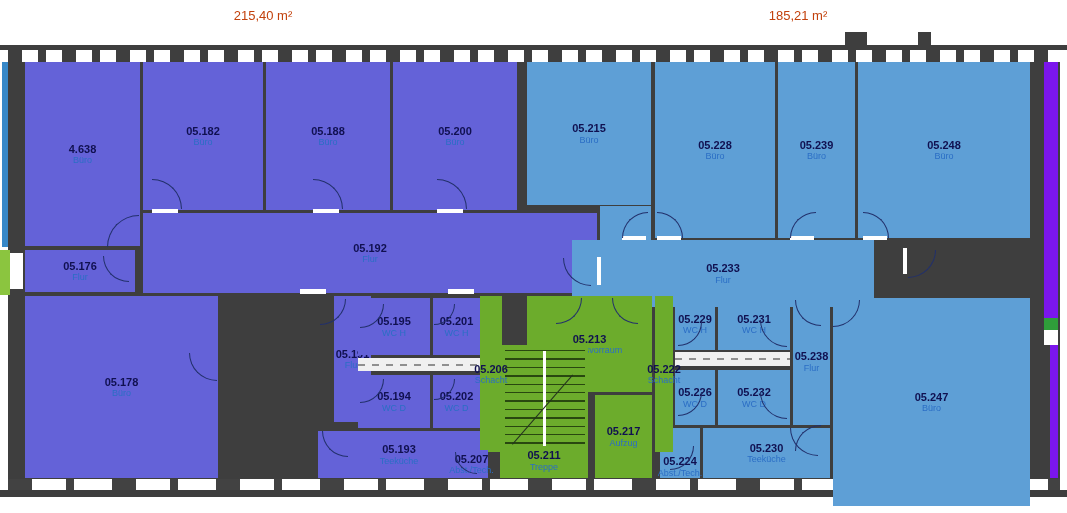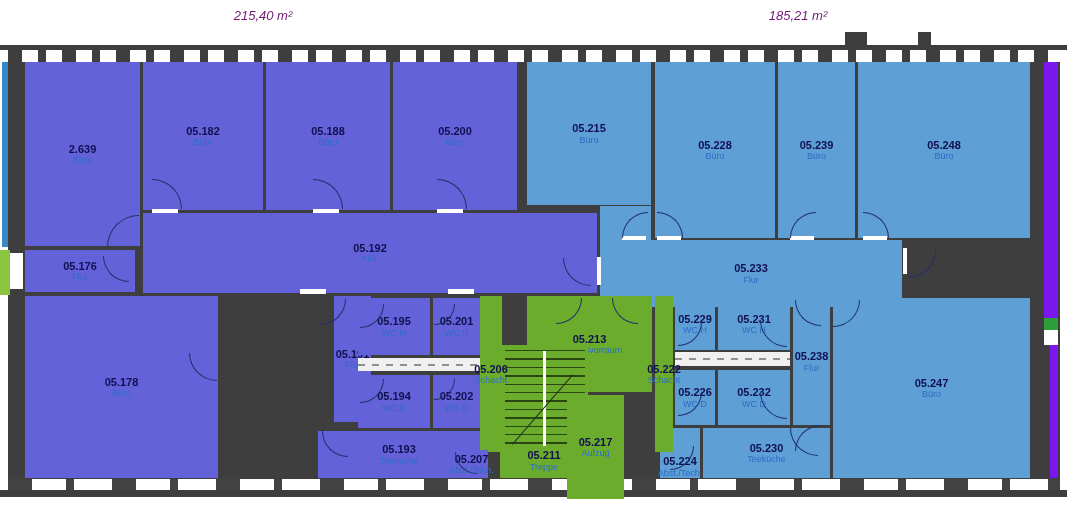--- a/index.html
+++ b/index.html
@@ -1,17 +1,17 @@
 <!DOCTYPE html>
 <html><head>
 <meta charset="utf-8">
 <style>
   html,body{margin:0;padding:0;background:#fff;font-family:"Liberation Sans",sans-serif;}
   .canvas{position:relative;width:1067px;height:513px;background:#fff;overflow:hidden;}
-  .area-label{position:absolute;top:8px;transform:translateX(-50%);font-size:13px;color:#701a75;white-space:nowrap;font-style:italic;}
+  .area-label{position:absolute;top:8px;transform:translateX(-50%);font-size:13px;color:#c2410c;white-space:nowrap;}
   .panel{position:absolute;left:8px;top:45px;width:1052px;height:452px;background:#3e3e3e;}
   .band{position:absolute;}
   .room{position:absolute;display:flex;flex-direction:column;align-items:center;justify-content:center;text-align:center;line-height:1.15;overflow:visible;}
   .room .num{font-size:11px;font-weight:bold;color:#101050;white-space:nowrap;}
   .room .typ{font-size:9px;color:#2b6ec5;white-space:nowrap;}
   .P{background:#6462d8;}
   .B{background:#5e9fd6;}
   .G{background:#6cac2c;}
   .d{position:absolute;box-sizing:border-box;border:0 solid #22306b;}
   .arc-tl{border-top-width:1.4px;border-left-width:1.4px;border-top-left-radius:100% 100%;}
@@ -43,21 +43,21 @@
 
   <div class="strip" style="left:2px;top:62px;width:6px;height:185px;background:#3788c8"></div>
   <div class="strip" style="left:0;top:250px;width:10px;height:45px;background:#8bc53f"></div>
   <div class="strip" style="left:10px;top:253px;width:13px;height:36px;background:#fff"></div>
   <div class="strip" style="left:1044px;top:62px;width:14px;height:256px;background:#7b16ec"></div>
   <div class="strip" style="left:1044px;top:318px;width:14px;height:12px;background:#2f9e3a"></div>
   <div class="strip" style="left:1044px;top:330px;width:14px;height:15px;background:#fff"></div>
   <div class="strip" style="left:1050px;top:345px;width:8px;height:133px;background:#7b16ec"></div>
 
   <div class="room P" style="left:25px;top:62px;width:115px;height:184px">
-    <div class="num">2.639</div>
+    <div class="num">4.638</div>
       <div class="typ">Büro</div>
   </div>
   <div class="room P" style="left:143px;top:62px;width:120px;height:148px">
     <div class="num">05.182</div>
       <div class="typ">Büro</div>
   </div>
   <div class="room P" style="left:266px;top:62px;width:124px;height:148px">
     <div class="num">05.188</div>
       <div class="typ">Büro</div>
   </div>
@@ -113,21 +113,21 @@
       <div class="typ">Büro</div>
   </div>
   <div class="room B" style="left:778px;top:62px;width:77px;height:176px">
     <div class="num">05.239</div>
       <div class="typ">Büro</div>
   </div>
   <div class="room B" style="left:858px;top:62px;width:172px;height:176px">
     <div class="num">05.248</div>
       <div class="typ">Büro</div>
   </div>
-  <div class="room B" style="left:600px;top:240px;width:302px;height:67px">
+  <div class="room B" style="left:572px;top:240px;width:302px;height:67px">
     <div class="num">05.233</div>
       <div class="typ">Flur</div>
   </div>
   <div class="room B" style="left:675px;top:298px;width:40px;height:52px">
     <div class="num">05.229</div>
       <div class="typ">WC H</div>
   </div>
   <div class="room B" style="left:718px;top:298px;width:72px;height:52px">
     <div class="num">05.231</div>
       <div class="typ">WC H</div>
@@ -145,38 +145,38 @@
       <div class="typ">Flur</div>
   </div>
   <div class="room B" style="left:660px;top:428px;width:40px;height:50px;justify-content:flex-end;padding-top:3px;box-sizing:border-box">
     <div class="num">05.224</div>
       <div class="typ">Abst./Tech.</div>
   </div>
   <div class="room B" style="left:703px;top:428px;width:127px;height:50px">
     <div class="num">05.230</div>
       <div class="typ">Teeküche</div>
   </div>
-  <div class="room B" style="left:833px;top:298px;width:197px;height:180px">
+  <div class="room B" style="left:833px;top:298px;width:197px;height:208px">
     <div class="num">05.247</div>
       <div class="typ">Büro</div>
   </div>
   <div class="walk" style="left:675px;top:352px;width:115px;height:14px"></div>
 
   <div class="room G" style="left:527px;top:296px;width:125px;height:96px">
     <div class="num">05.213</div>
       <div class="typ">Aufzugsvorraum</div>
   </div>
   <div class="room G" style="left:500px;top:345px;width:88px;height:133px;justify-content:flex-end;padding-bottom:6px;box-sizing:border-box">
     <div class="num">05.211</div>
       <div class="typ">Treppe</div>
   </div>
   <div class="stairs" style="left:505px;top:350px;width:80px;height:97px"></div>
   <div class="gap" style="left:543px;top:351px;width:3px;height:95px"></div>
   <div class="diag" style="left:512px;top:444px;width:92px;transform:rotate(-49deg)"></div>
-  <div class="room G" style="left:567px;top:395px;width:57px;height:104px">
+  <div class="room G" style="left:595px;top:395px;width:57px;height:83px">
     <div class="num">05.217</div>
       <div class="typ">Aufzug</div>
   </div>
   <div class="room G" style="left:480px;top:296px;width:22px;height:156px">
     <div class="num">05.206</div>
       <div class="typ">Schacht</div>
   </div>
   <div class="room G" style="left:655px;top:296px;width:18px;height:156px">
     <div class="num">05.222</div>
       <div class="typ">Schacht</div>

